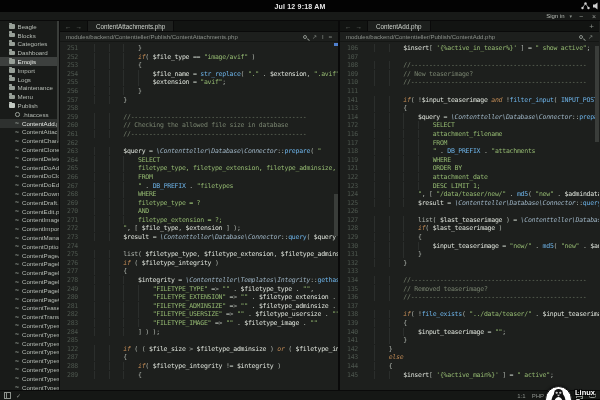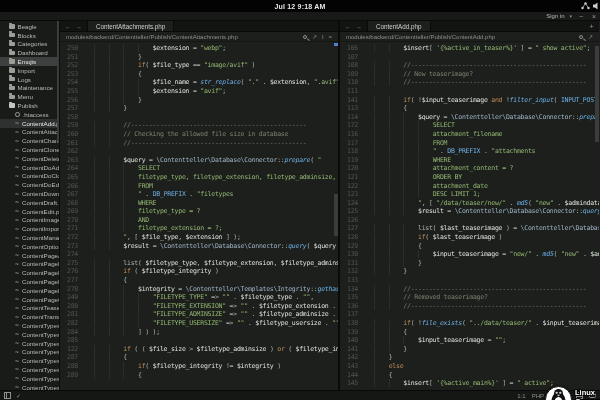--- a/index.html
+++ b/index.html
@@ -57,27 +57,27 @@
   .mag { width:4px; height:4px; border:1px solid #8b918b; border-radius:50%; position:relative; flex:none; }
   .mag::after { content:""; position:absolute; left:3.2px; top:3.2px; width:2.5px; height:1px; background:#8b918b; transform:rotate(45deg); }
   .tgl { font-size:6px; line-height:6px; }
 
   .code { position:relative; flex:1; overflow:hidden; padding-top:2px;
           font-family:"DejaVu Sans Mono", monospace; font-size:6.5px; letter-spacing:-0.25px; }
   .cl { display:flex; height:8.6px; line-height:8.6px; white-space:pre; }
   .ln { width:24px; flex:none; text-align:right; padding-right:6px; color:#4d564e; }
   .ct { padding-left:10px; color:#adb3ac; flex:1; overflow:hidden; }
   .ind { box-shadow: inset 1px 0 0 #2b2e2c; }
-  .c-kw  { color:#c08a55; }
+  .c-kw  { color:#c08a55;font-style:italic; }
   .c-str { color:#94b971; }
   .c-com { color:#78836f; }
   .c-var { color:#dde2da; }
-  .c-fn  { color:#6db3e8;font-style:italic; }
+  .c-fn  { color:#6db3e8; }
   .c-cn  { color:#6db3e8; }
-  .c-path{ color:#9eb4c4; }
+  .c-path{ color:#9eb4c4;font-style:italic; }
 
   .vscroll-thumb { position:absolute; width:4px; background:#3a3d3a; right:0; }
   #left-cursor-mark { position:absolute; right:0; top:1px; width:4px; height:3px; background:#4f7fce; }
 
   
   #statusbar { position:absolute; left:0; top:390px; width:600px; height:10px; background:#151715;
                border-top:1px solid #0a0a0a; display:flex; align-items:center; padding:0 4px;
                color:#8c918c; font-size:6px; }
   #status-left { display:flex; align-items:center; gap:5px; }
   #status-right { margin-left:auto; display:flex; align-items:center; gap:6px; }
@@ -309,21 +309,20 @@
         <span class="crumb-icons">
           <span class="mag"></span>
           <span class="tgl">↗</span>
           <span class="tgl">I</span>
           <span class="tgl">≈</span>
         </span>
       </div>
       <div class="code">
         <div id="left-cursor-mark"></div>
         <div class="vscroll-thumb" style="top:152px; height:42px;"></div>
-      <div class="cl"><span class="ln">250</span><span class="ct"><span class="ind">    </span><span class="ind">    </span><span class="ind">    </span><span class="ind">    </span><span class="c-var">$extension</span> = <span class="c-str">"webp"</span>;</span></div>
           <div class="cl"><span class="ln">251</span><span class="ct"><span class="ind">    </span><span class="ind">    </span><span class="ind">    </span>}</span></div>
           <div class="cl"><span class="ln">252</span><span class="ct"><span class="ind">    </span><span class="ind">    </span><span class="ind">    </span><span class="c-kw">if</span>( <span class="c-var">$file_type</span> == <span class="c-str">"image/avif"</span> )</span></div>
           <div class="cl"><span class="ln">253</span><span class="ct"><span class="ind">    </span><span class="ind">    </span><span class="ind">    </span>{</span></div>
           <div class="cl"><span class="ln">254</span><span class="ct"><span class="ind">    </span><span class="ind">    </span><span class="ind">    </span><span class="ind">    </span><span class="c-var">$file_name</span> = <span class="c-fn">str_replace</span>( <span class="c-str">"."</span> . <span class="c-var">$extension</span>, <span class="c-str">".avif"</span>, </span></div>
           <div class="cl"><span class="ln">255</span><span class="ct"><span class="ind">    </span><span class="ind">    </span><span class="ind">    </span><span class="ind">    </span><span class="c-var">$extension</span> = <span class="c-str">"avif"</span>;</span></div>
           <div class="cl"><span class="ln">256</span><span class="ct"><span class="ind">    </span><span class="ind">    </span><span class="ind">    </span>}</span></div>
           <div class="cl"><span class="ln">257</span><span class="ct"><span class="ind">    </span><span class="ind">    </span>}</span></div>
           <div class="cl"><span class="ln">258</span><span class="ct"></span></div>
           <div class="cl"><span class="ln">259</span><span class="ct"><span class="ind">    </span><span class="ind">    </span><span class="c-com">//------------------------------------------------</span></span></div>
           <div class="cl"><span class="ln">260</span><span class="ct"><span class="ind">    </span><span class="ind">    </span><span class="c-com">// Checking the allowed file size in database</span></span></div>
@@ -342,20 +341,21 @@
           <div class="cl"><span class="ln">273</span><span class="ct"><span class="ind">    </span><span class="ind">    </span><span class="c-var">$result</span> = <span class="c-path">\Contentteller\Database\Connector</span>::<span class="c-fn">query</span>( <span class="c-var">$query</span> );</span></div>
           <div class="cl"><span class="ln">274</span><span class="ct"></span></div>
           <div class="cl"><span class="ln">275</span><span class="ct"><span class="ind">    </span><span class="ind">    </span>list( <span class="c-var">$filetype_type</span>, <span class="c-var">$filetype_extension</span>, <span class="c-var">$filetype_adminsize</span>,</span></div>
           <div class="cl"><span class="ln">276</span><span class="ct"><span class="ind">    </span><span class="ind">    </span><span class="c-kw">if</span> ( <span class="c-var">$filetype_integrity</span> )</span></div>
           <div class="cl"><span class="ln">277</span><span class="ct"><span class="ind">    </span><span class="ind">    </span>{</span></div>
           <div class="cl"><span class="ln">278</span><span class="ct"><span class="ind">    </span><span class="ind">    </span><span class="ind">    </span><span class="c-var">$integrity</span> = <span class="c-path">\Contentteller\Templates\Integrity</span>::<span class="c-fn">gethash</span>( j</span></div>
           <div class="cl"><span class="ln">249</span><span class="ct"><span class="ind">    </span><span class="ind">    </span><span class="ind">    </span><span class="ind">    </span><span class="c-str">"FILETYPE_TYPE"</span> =&gt; <span class="c-str">""</span> . <span class="c-var">$filetype_type</span> . <span class="c-str">""</span>,</span></div>
           <div class="cl"><span class="ln">280</span><span class="ct"><span class="ind">    </span><span class="ind">    </span><span class="ind">    </span><span class="ind">    </span><span class="c-str">"FILETYPE_EXTENSION"</span> =&gt; <span class="c-str">""</span> . <span class="c-var">$filetype_extension</span> . ,</span></div>
           <div class="cl"><span class="ln">281</span><span class="ct"><span class="ind">    </span><span class="ind">    </span><span class="ind">    </span><span class="ind">    </span><span class="c-str">"FILETYPE_ADMINSIZE"</span> =&gt; <span class="c-str">""</span> . <span class="c-var">$filetype_adminsize</span> . ,</span></div>
           <div class="cl"><span class="ln">282</span><span class="ct"><span class="ind">    </span><span class="ind">    </span><span class="ind">    </span><span class="ind">    </span><span class="c-str">"FILETYPE_USERSIZE"</span> =&gt; <span class="c-str">""</span> . <span class="c-var">$filetype_usersize</span> . <span class="c-str">""</span>,</span></div>
+          <div class="cl"><span class="ln">283</span><span class="ct"><span class="ind">    </span><span class="ind">    </span><span class="ind">    </span><span class="ind">    </span><span class="c-str">"FILETYPE_IMAGE"</span> =&gt; <span class="c-str">""</span> . <span class="c-var">$filetype_image</span> . <span class="c-str">""</span></span></div>
           <div class="cl"><span class="ln">284</span><span class="ct"><span class="ind">    </span><span class="ind">    </span><span class="ind">    </span>] ) );</span></div>
           <div class="cl"><span class="ln">285</span><span class="ct"></span></div>
           <div class="cl"><span class="ln">122</span><span class="ct"><span class="ind">    </span><span class="ind">    </span><span class="c-kw">if</span> ( ( <span class="c-var">$file_size</span> &gt; <span class="c-var">$filetype_adminsize</span> ) <span class="c-kw">or</span> ( <span class="c-var">$filetype_in</span></span></div>
           <div class="cl"><span class="ln">287</span><span class="ct"><span class="ind">    </span><span class="ind">    </span>{</span></div>
           <div class="cl"><span class="ln">288</span><span class="ct"><span class="ind">    </span><span class="ind">    </span><span class="ind">    </span><span class="c-kw">if</span>( <span class="c-var">$filetype_integrity</span> != <span class="c-var">$integrity</span> )</span></div>
           <div class="cl"><span class="ln">289</span><span class="ct"><span class="ind">    </span><span class="ind">    </span><span class="ind">    </span>{</span></div>
         </div>
     </div>
 
     <div id="pane-divider"></div>
@@ -385,21 +385,20 @@
           <div class="cl"><span class="ln">110</span><span class="ct"><span class="ind">    </span><span class="ind">    </span><span class="c-com">//------------------------------------------------</span></span></div>
           <div class="cl"><span class="ln">111</span><span class="ct"></span></div>
           <div class="cl"><span class="ln">141</span><span class="ct"><span class="ind">    </span><span class="ind">    </span><span class="c-kw">if</span>( !<span class="c-var">$input_teaserimage</span> <span class="c-kw">and</span> !<span class="c-fn">filter_input</span>( <span class="c-cn">INPUT_POST</span>, </span></div>
           <div class="cl"><span class="ln">113</span><span class="ct"><span class="ind">    </span><span class="ind">    </span>{</span></div>
           <div class="cl"><span class="ln">114</span><span class="ct"><span class="ind">    </span><span class="ind">    </span><span class="ind">    </span><span class="c-var">$query</span> = <span class="c-path">\Contentteller\Database\Connector</span>::<span class="c-fn">prepare</span>( </span></div>
           <div class="cl"><span class="ln">172</span><span class="ct"><span class="ind">    </span><span class="ind">    </span><span class="ind">    </span><span class="ind">    </span><span class="c-str">SELECT</span></span></div>
           <div class="cl"><span class="ln">116</span><span class="ct"><span class="ind">    </span><span class="ind">    </span><span class="ind">    </span><span class="ind">    </span><span class="c-str">attachment_filename</span></span></div>
           <div class="cl"><span class="ln">117</span><span class="ct"><span class="ind">    </span><span class="ind">    </span><span class="ind">    </span><span class="ind">    </span><span class="c-str">FROM</span></span></div>
           <div class="cl"><span class="ln">118</span><span class="ct"><span class="ind">    </span><span class="ind">    </span><span class="ind">    </span><span class="ind">    </span><span class="c-str">"</span> . <span class="c-cn">DB_PREFIX</span> . <span class="c-str">"attachments</span></span></div>
           <div class="cl"><span class="ln">119</span><span class="ct"><span class="ind">    </span><span class="ind">    </span><span class="ind">    </span><span class="ind">    </span><span class="c-str">WHERE</span></span></div>
-          <div class="cl"><span class="ln">120</span><span class="ct"><span class="ind">    </span><span class="ind">    </span><span class="ind">    </span><span class="ind">    </span><span class="c-str">attachment_content = ?</span></span></div>
           <div class="cl"><span class="ln">121</span><span class="ct"><span class="ind">    </span><span class="ind">    </span><span class="ind">    </span><span class="ind">    </span><span class="c-str">ORDER BY</span></span></div>
           <div class="cl"><span class="ln">122</span><span class="ct"><span class="ind">    </span><span class="ind">    </span><span class="ind">    </span><span class="ind">    </span><span class="c-str">attachment_date</span></span></div>
           <div class="cl"><span class="ln">123</span><span class="ct"><span class="ind">    </span><span class="ind">    </span><span class="ind">    </span><span class="ind">    </span><span class="c-str">DESC LIMIT 1;</span></span></div>
           <div class="cl"><span class="ln">124</span><span class="ct"><span class="ind">    </span><span class="ind">    </span><span class="ind">    </span><span class="c-str">"</span>, [ <span class="c-str">"/data/teaser/new/"</span> . <span class="c-fn">md5</span>( <span class="c-str">"new"</span> . <span class="c-var">$admindata</span>[ </span></div>
           <div class="cl"><span class="ln">125</span><span class="ct"><span class="ind">    </span><span class="ind">    </span><span class="ind">    </span><span class="c-var">$result</span> = <span class="c-path">\Contentteller\Database\Connector</span>::<span class="c-fn">query</span>( </span></div>
           <div class="cl"><span class="ln">126</span><span class="ct"></span></div>
           <div class="cl"><span class="ln">127</span><span class="ct"><span class="ind">    </span><span class="ind">    </span><span class="ind">    </span>list( <span class="c-var">$last_teaserimage</span> ) = <span class="c-path">\Contentteller\Database\Co</span></span></div>
           <div class="cl"><span class="ln">128</span><span class="ct"><span class="ind">    </span><span class="ind">    </span><span class="ind">    </span><span class="c-kw">if</span>( <span class="c-var">$last_teaserimage</span> )</span></div>
           <div class="cl"><span class="ln">129</span><span class="ct"><span class="ind">    </span><span class="ind">    </span><span class="ind">    </span>{</span></div>
           <div class="cl"><span class="ln">130</span><span class="ct"><span class="ind">    </span><span class="ind">    </span><span class="ind">    </span><span class="ind">    </span><span class="c-var">$input_teaserimage</span> = <span class="c-str">"new/"</span> . <span class="c-fn">md5</span>( <span class="c-str">"new"</span> . <span class="c-var">$adminda</span></span></div>

